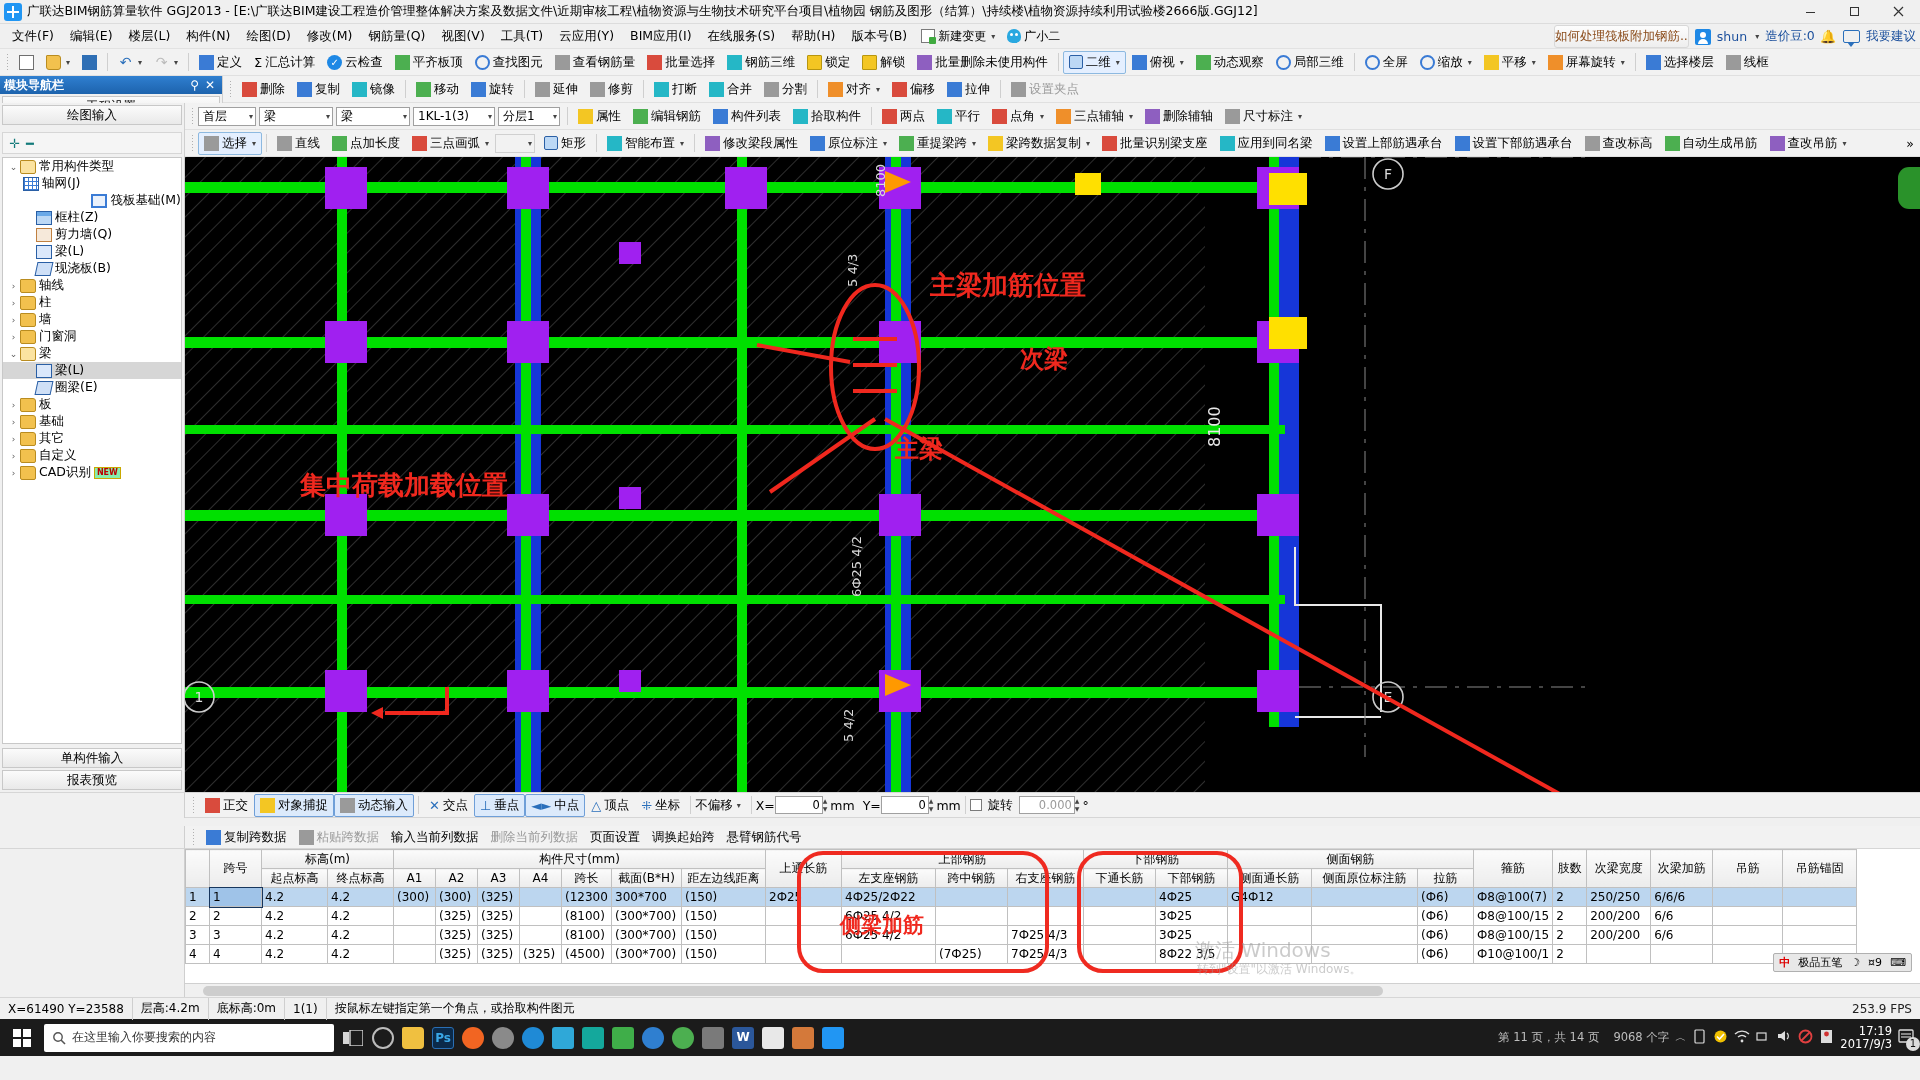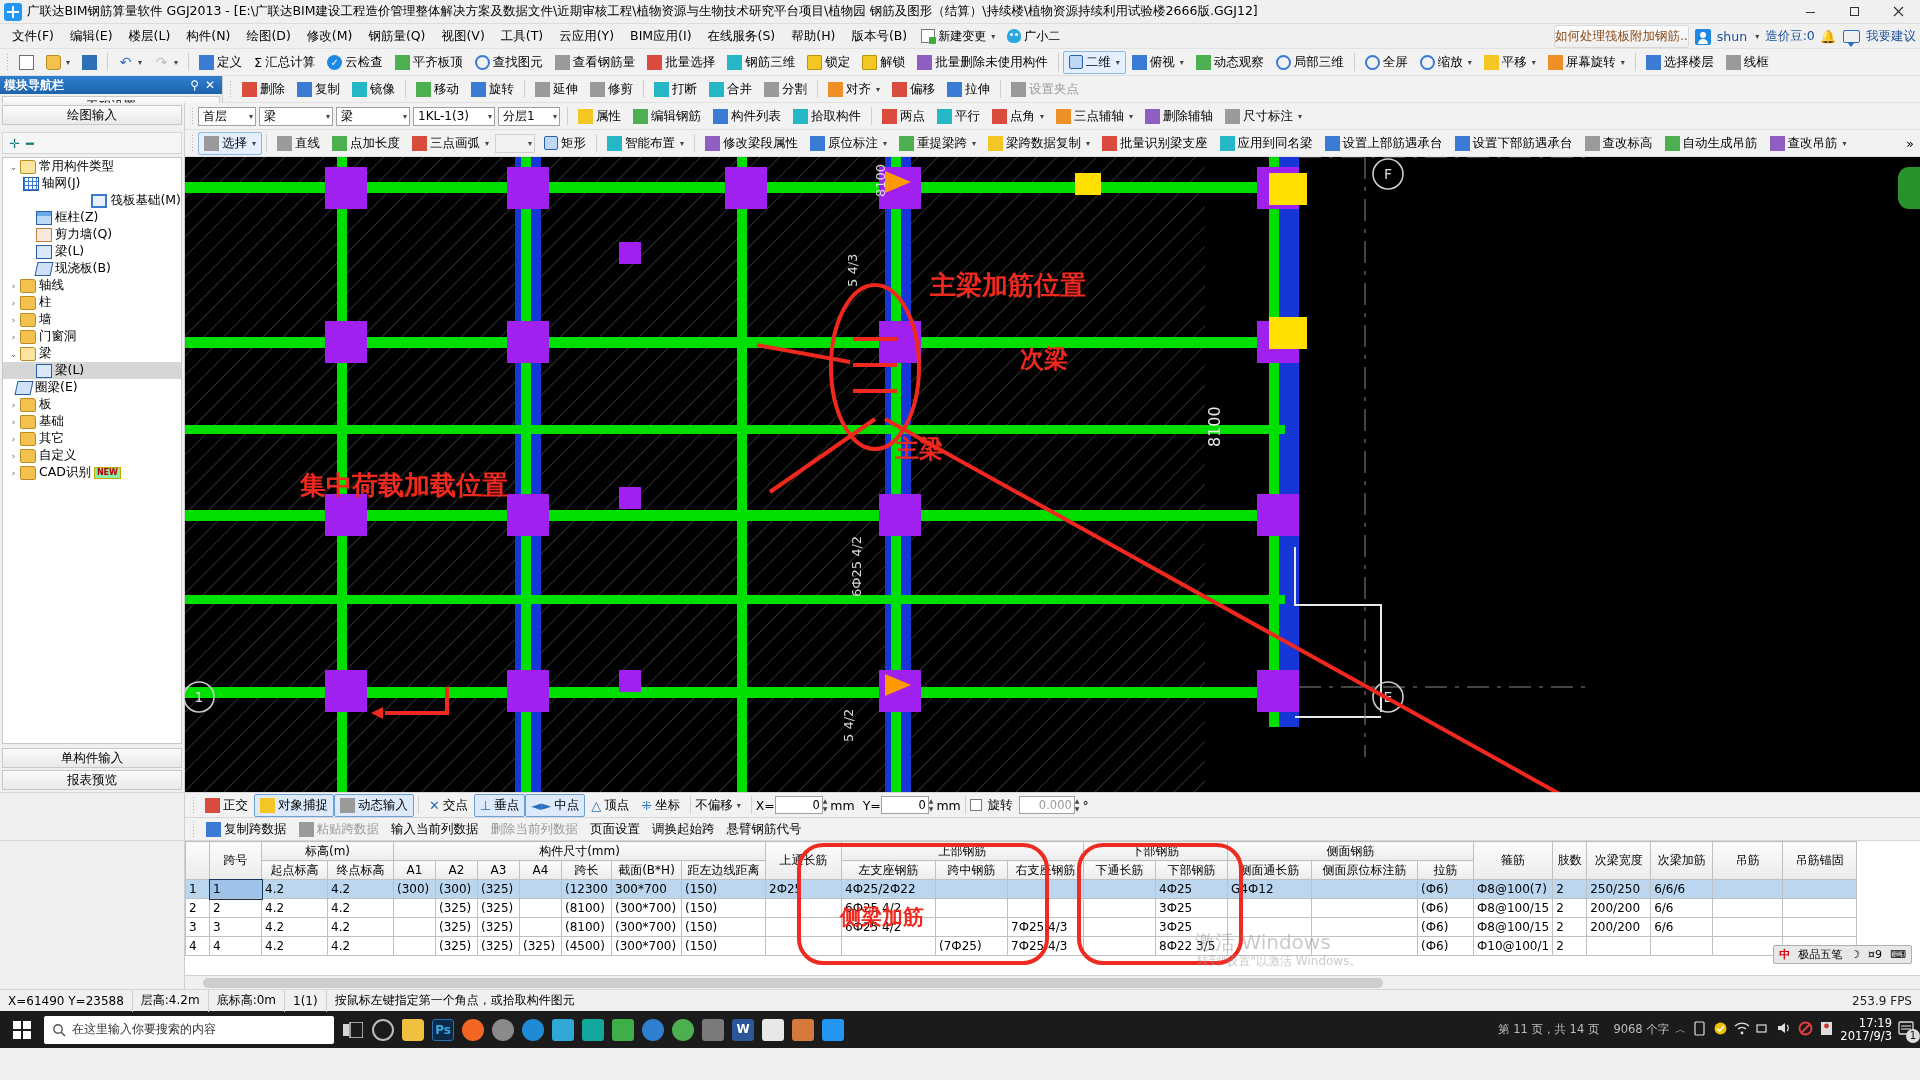--- a/index.html
+++ b/index.html
@@ -695,21 +695,21 @@
           <div class="tr" style="padding-left: 4px;">
             <span class="tw">⌄</span>
             <span class="ti folder-open"></span>
             <span>梁</span>
           </div>
           <div class="tr sel" style="padding-left: 20px;">
             <span class="tw"></span>
             <span class="ti beam"></span>
             <span>梁(L)</span>
           </div>
-          <div class="tr" style="">
+          <div class="tr" style="padding-left: 20px;">
             <span class="tw"></span>
             <span class="ti slab"></span>
             <span>圈梁(E)</span>
           </div>
           <div class="tr" style="padding-left: 4px;">
             <span class="tw">›</span>
             <span class="ti folder"></span>
             <span>板</span>
           </div>
           <div class="tr" style="padding-left: 4px;">
@@ -917,21 +917,21 @@
       <span class="lbl" style="margin:0 6px">旋转</span>
       <span class="num-input" style="width:56px;color:#9a9a9a">0.000</span>
       <span class="spin">
           <i>▲</i>
           <i>▼</i>
         </span>
       <span class="lbl">°</span>
     </div>
   </div>
 
-  <div style="display:flex;height:23px;">
+  <div style="display:flex;height:23px;margin-top:8px;">
     <div style="width:185px;background:#f0f0f0;border-right:1px solid #cfcfcf;border-bottom:1px solid #d6d6d6;"></div>
     <div class="tabletools" style="flex:1;">
       <span class="grip"></span>
       <span class="tt-btn">
           <span class="gi gi-blue"></span>
           <span>复制跨数据</span>
         </span>
       <span class="tt-btn dim">
           <span class="gi gi-gray"></span>
           <span>粘贴跨数据</span>

